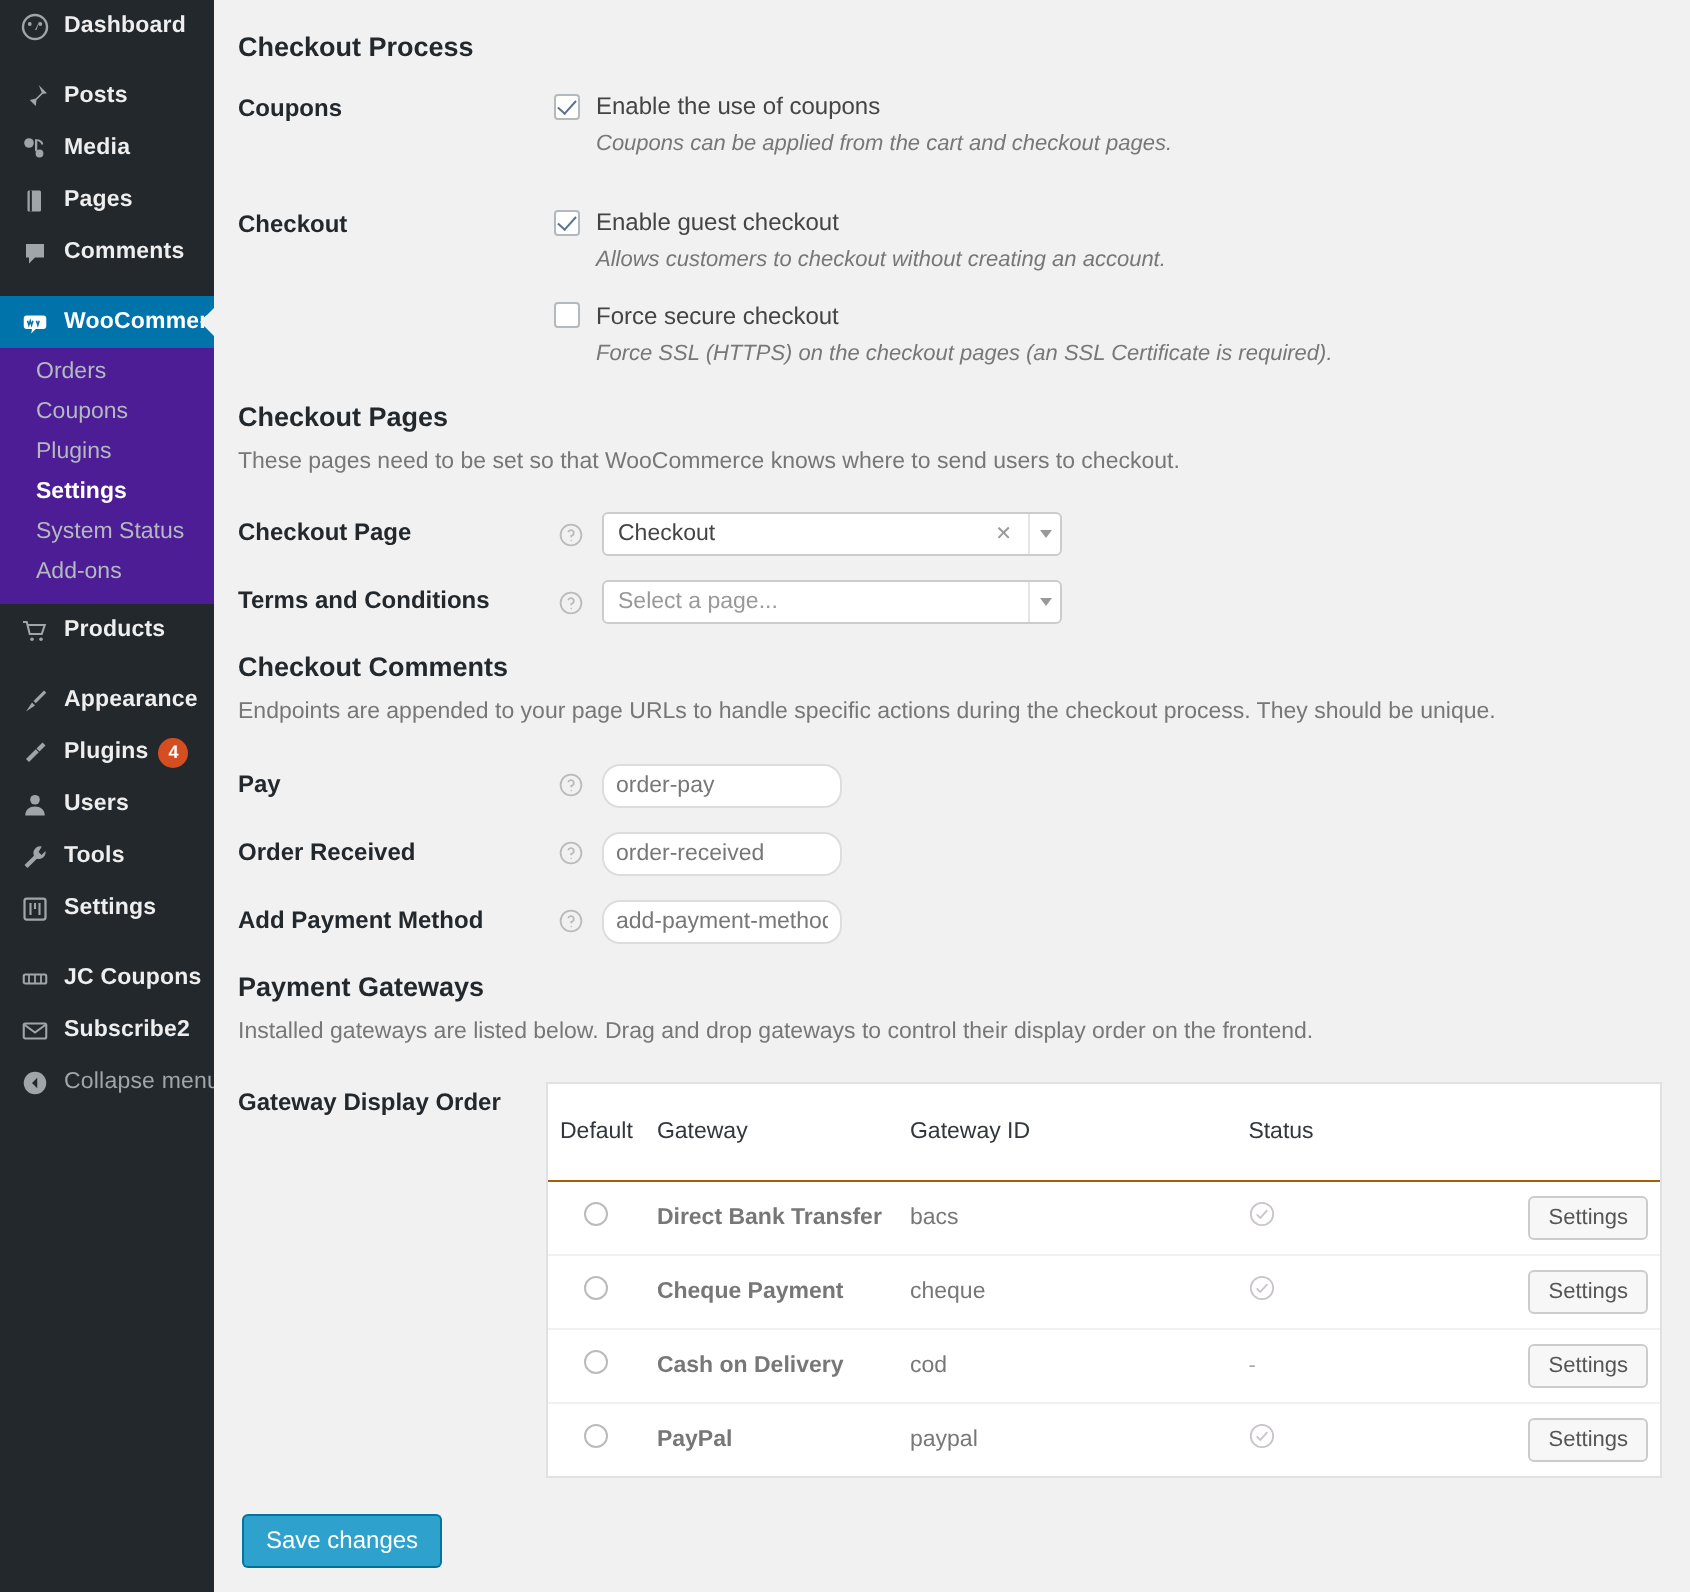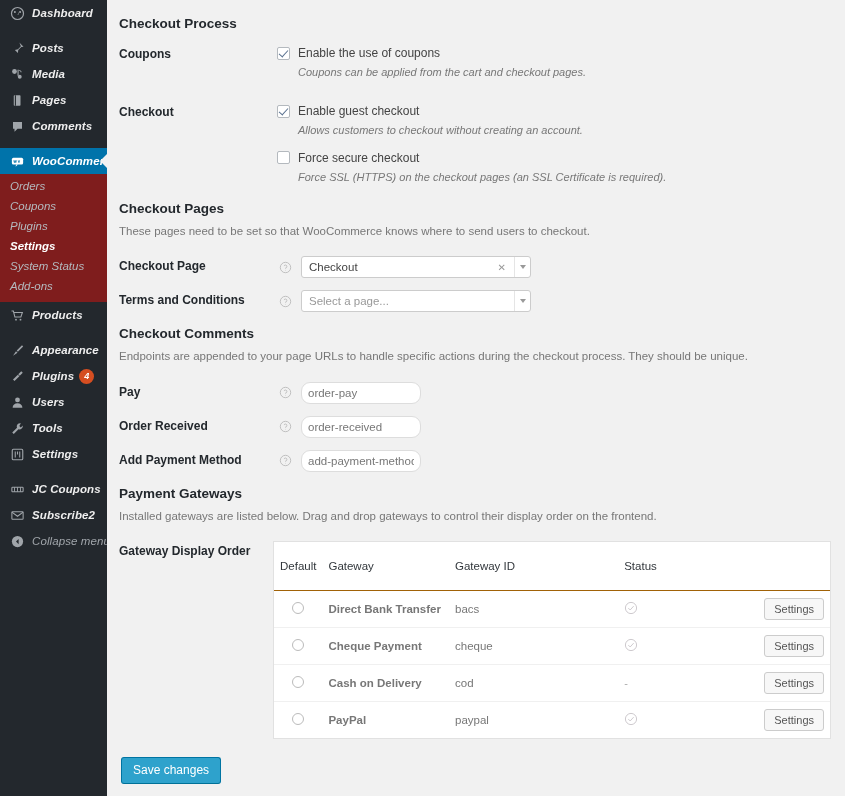--- a/index.html
+++ b/index.html
@@ -11,21 +11,20 @@
     overflow: hidden;
   }
   #app { display: flex; width: 845px; height: 796px; }
 
   
   #sidebar {
     width: 107px; min-width: 107px; height: 796px;
     background: #23282d; color: #eee;
     font-size: 11.5px; padding-top: 0;
     position: relative;
-    font-style: italic;
   }
   .menu-item {
     display: flex; align-items: center;
     height: 26px; padding: 0 0 0 8px;
     color: #eee; white-space: nowrap; position: relative;
   }
   .menu-item.active { background: #0073aa; color: #fff; font-weight: 600; }
   .menu-item.active .arrow {
     position: absolute; right: -1px; top: 50%; transform: translateY(-50%);
     width: 0; height: 0;
@@ -34,21 +33,21 @@
     border-right: 8px solid #f1f1f1;
   }
   .menu-item .mlabel { font-weight: 600; letter-spacing: 0.1px; }
   .menu-item .ico {
     width: 18px; min-width: 18px; height: 18px; margin-right: 6px;
     display: inline-flex; align-items: center; justify-content: center;
     color: #a0a5aa; font-size: 12px;
   }
   .menu-item.active .ico { color: #fff; }
   .menu-sep { height: 9px; }
-  .submenu { padding: 2px 0 6px 0; background: #7f1d1d; }
+  .submenu { padding: 2px 0 6px 8px; background: #4c1d95; }
   .submenu .sub {
     display: block; padding: 2px 0 2px 10px;
     color: #b4b9be; font-size: 11.5px; line-height: 16px;
     white-space: nowrap;
   }
   .submenu .sub.current { color: #fff; font-weight: 700; }
   .badge {
     display: inline-block; min-width: 15px; height: 15px; line-height: 15px;
     border-radius: 8px; background: #d54e21; color: #fff;
     font-size: 9px; text-align: center; margin-left: 5px; padding: 0 4px;

